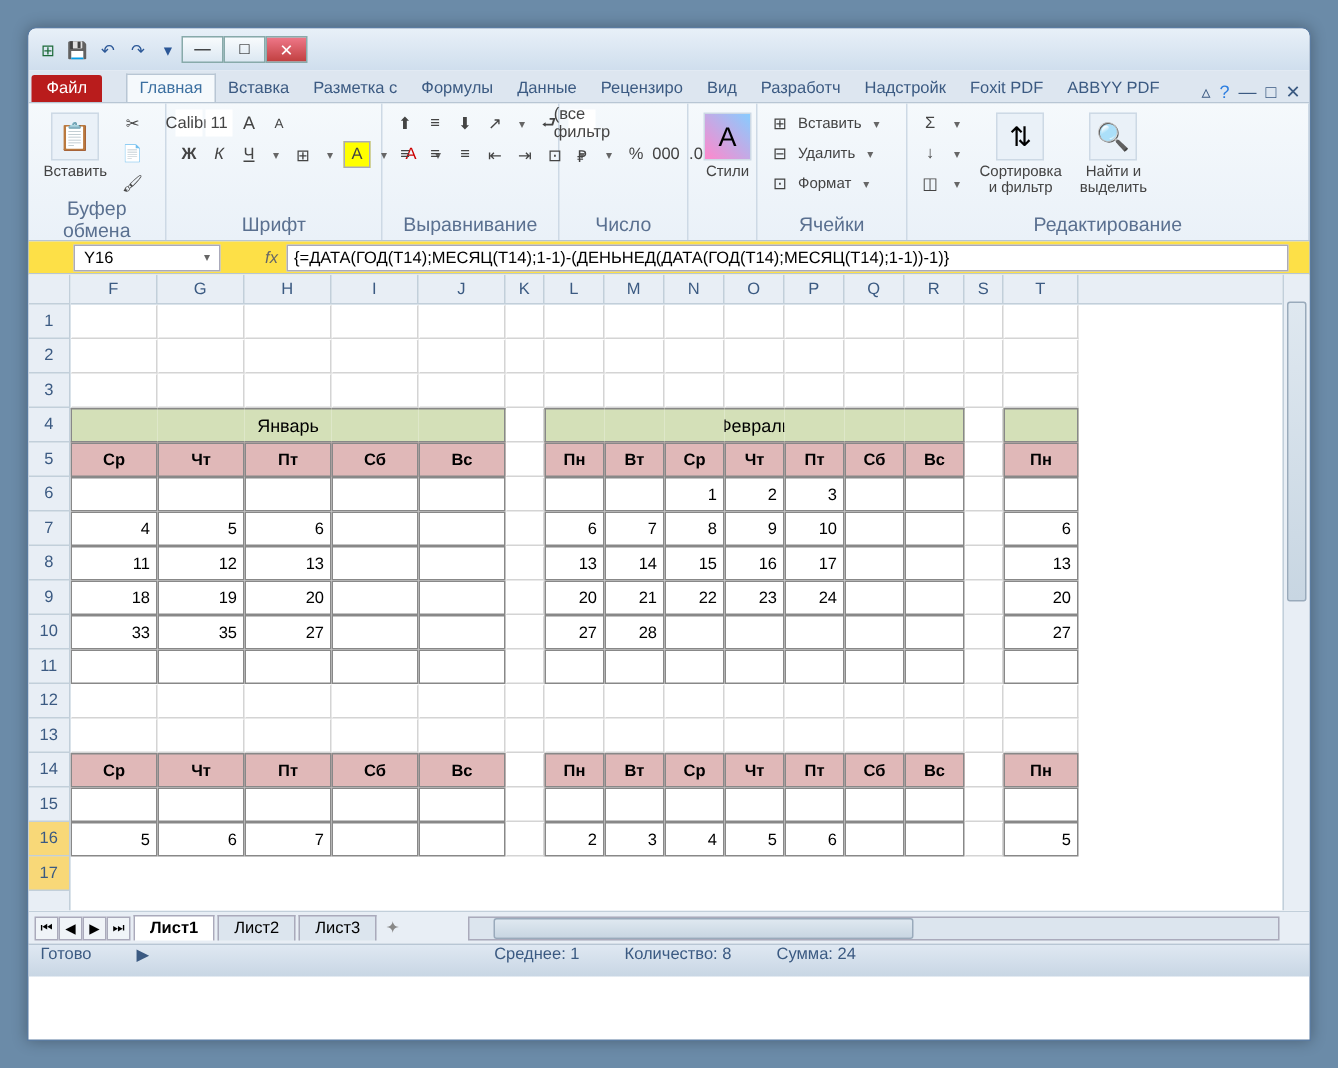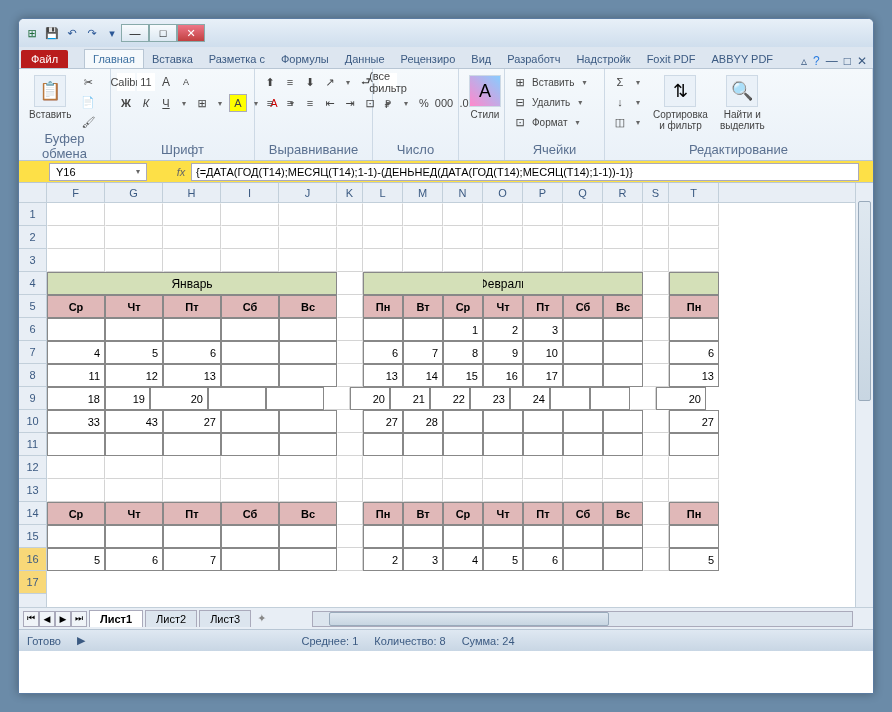--- a/index.html
+++ b/index.html
@@ -54,21 +54,21 @@
 .vscroll { width: 18px; background: #e8eef5; border-left: 1px solid #c2cfda; position: relative; }
 .vscroll .thumb { position: absolute; top: 18px; left: 2px; right: 2px; height: 200px; background: linear-gradient(#dfe8f0,#c8d6e2); border: 1px solid #9ab; border-radius: 2px; }
 .hscroll-area { height: 22px; background: #e8eef5; border-top: 1px solid #c2cfda; display: flex; align-items: center; font-size: 11px; }
 .sheettabs { display: flex; align-items: center; padding-left: 4px; }
 .sheetnav { display: flex; gap: 0; }
 .sheetnav span { width: 16px; height: 16px; border: 1px solid #aab; display: flex; align-items: center; justify-content: center; font-size: 9px; background: #f0f4f8; }
 .sheettab { padding: 2px 10px; background: #fff; border: 1px solid #aab; border-bottom: none; margin-left: 2px; font-size: 11px; }
 .sheettab.inactive { background: #dce5ee; }
 .hscroll { flex: 1; margin: 0 20px 0 40px; height: 16px; background: #dce5ee; border: 1px solid #aab; position: relative; }
 .hscroll .thumb { position: absolute; left: 16px; top: 0; bottom: 0; width: 280px; background: linear-gradient(#dfe8f0,#c8d6e2); border: 1px solid #9ab; border-radius: 2px; }
-.statusbar { height: 22px; background: linear-gradient(#dfe8f2,#c8d6e4); border-top: 1px solid #b8c6d4; display: flex; align-items: center; font-size: 11px; color: #3b5a82; padding: 0 8px; gap: 16px; }
+.statusbar { height: 22px; background: linear-gradient(#dfe8f2,#c8d6e4); border-top: 1px solid #b8c6d4; display: flex; font-size: 11px; color: #3b5a82; padding: 0 8px; gap: 30px; }
 .statusbar .right { margin-left: auto; display: flex; align-items: center; gap: 6px; }
 .viewbtns { display: flex; }
 .viewbtns span { width: 20px; height: 16px; border: 1px solid #9ab; background: #eaf1f8; }
 .zoom { display: flex; align-items: center; gap: 4px; }
 .zoomslider { width: 90px; height: 4px; background: #aab; position: relative; }
 .zoomslider::after { content: ''; position: absolute; left: 42px; top: -4px; width: 8px; height: 12px; background: #f0f4f8; border: 1px solid #888; border-radius: 2px; }
 </style>
 </head>
 <body>
 
@@ -442,38 +442,38 @@
             <div class="cell calcell" style="width: 40px;">15</div>
             <div class="cell calcell" style="width: 40px;">16</div>
             <div class="cell calcell" style="width: 40px;">17</div>
             <div class="cell calcell" style="width: 40px;"></div>
             <div class="cell calcell" style="width: 40px;"></div>
             <div class="cell nob" style="width: 26px;"></div>
             <div class="cell calcell" style="width: 50px;">13</div>
           </div>
           <div class="cellrow">
             <div class="cell calcell" style="width: 58px;">18</div>
-            <div class="cell calcell" style="width: 45px;">19</div>
+            <div class="cell calcell" style="width: 58px;">19</div>
             <div class="cell calcell" style="width: 58px;">20</div>
             <div class="cell calcell" style="width: 58px;"></div>
             <div class="cell calcell" style="width: 58px;"></div>
             <div class="cell nob" style="width: 26px;"></div>
             <div class="cell calcell" style="width: 40px;">20</div>
             <div class="cell calcell" style="width: 40px;">21</div>
             <div class="cell calcell" style="width: 40px;">22</div>
             <div class="cell calcell" style="width: 40px;">23</div>
             <div class="cell calcell" style="width: 40px;">24</div>
             <div class="cell calcell" style="width: 40px;"></div>
             <div class="cell calcell" style="width: 40px;"></div>
             <div class="cell nob" style="width: 26px;"></div>
             <div class="cell calcell" style="width: 50px;">20</div>
           </div>
           <div class="cellrow">
             <div class="cell calcell" style="width: 58px;">33</div>
-            <div class="cell calcell" style="width: 58px;">43</div>
+            <div class="cell calcell" style="width: 58px;">35</div>
             <div class="cell calcell" style="width: 58px;">27</div>
             <div class="cell calcell" style="width: 58px;"></div>
             <div class="cell calcell" style="width: 58px;"></div>
             <div class="cell nob" style="width: 26px;"></div>
             <div class="cell calcell" style="width: 40px;">27</div>
             <div class="cell calcell" style="width: 40px;">28</div>
             <div class="cell calcell" style="width: 40px;"></div>
             <div class="cell calcell" style="width: 40px;"></div>
             <div class="cell calcell" style="width: 40px;"></div>
             <div class="cell calcell" style="width: 40px;"></div>

